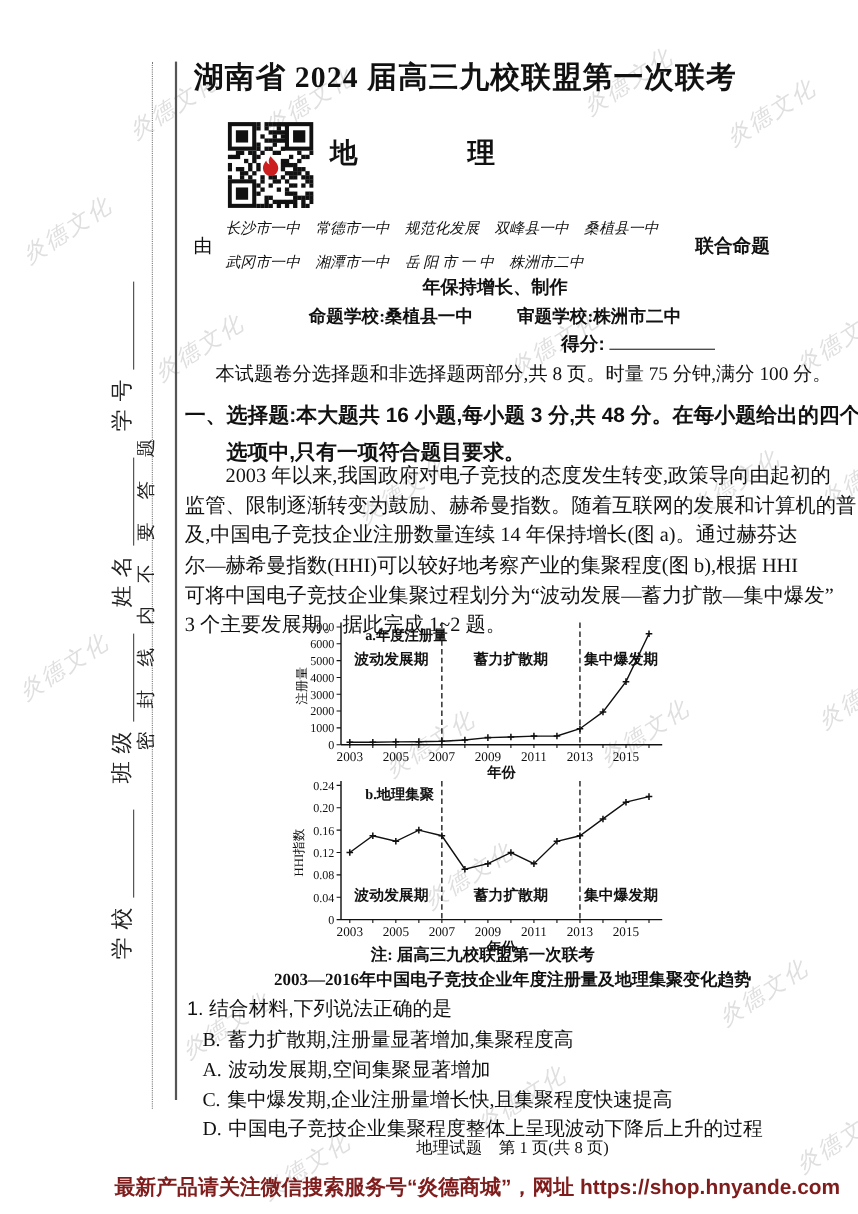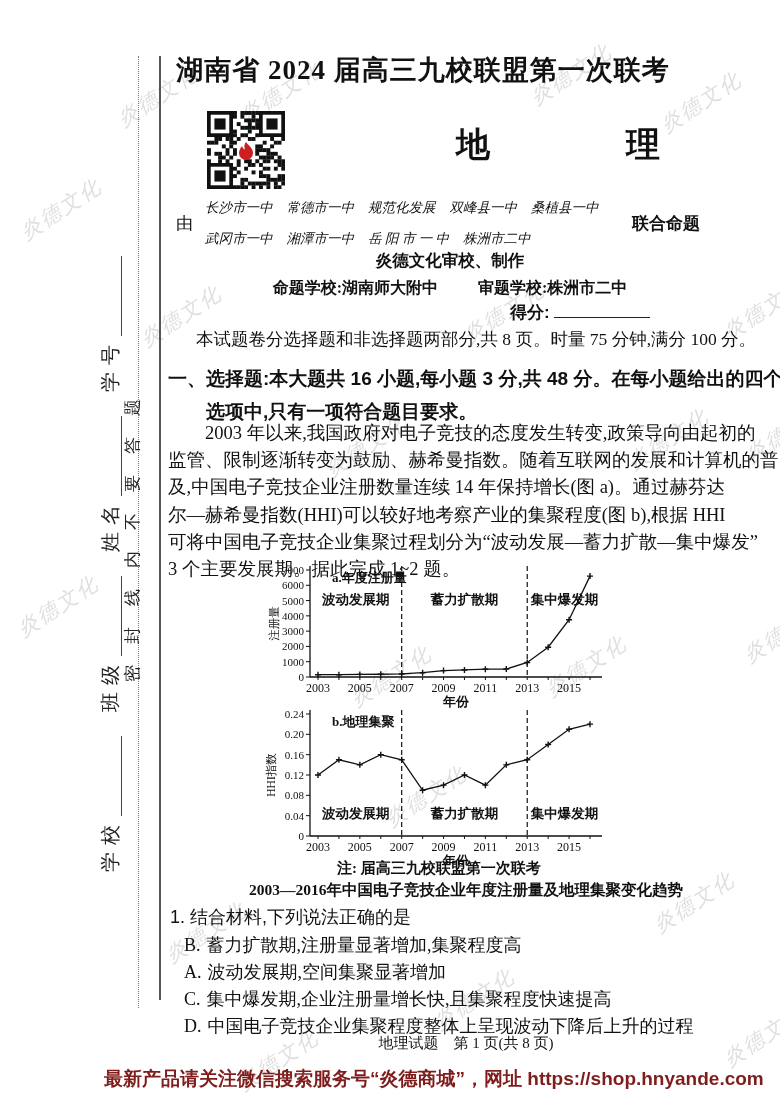--- a/index.html
+++ b/index.html
@@ -18,21 +18,21 @@
       transform:rotate(-90deg);transform-origin:0 0;
       display:flex;align-items:flex-end;font-size:20px;color:#222;letter-spacing:7px;white-space:nowrap;}
   .mblank{display:inline-block;width:80px;border-bottom:1.2px solid #444;height:18px;
       margin:0 24px 2px 2px;}
   #seal-text{left:121px;top:682px;width:308px;height:20px;
       transform:rotate(-90deg);transform-origin:0 0;
       font-size:17px;letter-spacing:21px;color:#222;white-space:nowrap;}
   
   #exam-title{top:52px;left:168px;width:510px;text-align:center;font-size:27px;
       font-weight:600;letter-spacing:1px;white-space:nowrap;}
-  #subject-title{top:122px;left:300px;width:360px;text-align:right;font-size:34px;
+  #subject-title{top:122px;left:300px;width:360px;text-align:left;font-size:25px;
       font-weight:bold;font-family:"Liberation Sans","DejaVu Sans",sans-serif;white-space:nowrap;}
   #qr{left:207px;top:111px;width:78px;height:78px;}
   #organizer{top:192px;left:176px;width:530px;display:flex;align-items:center;font-size:17px;}
   #school-rows{margin-left:12px;font-size:13.5px;line-height:31px;white-space:nowrap;}
   .school{margin-right:14px;font-style:italic;}
   #organizer-suffix{margin-left:auto;padding-right:6px;font-weight:bold;}
   #producer-line{top:250px;left:180px;width:540px;text-align:center;font-size:16.5px;
       font-weight:bold;font-family:"Liberation Sans","DejaVu Sans",sans-serif;}
   #proposer-line{top:278px;left:180px;width:540px;text-align:center;font-size:16px;font-weight:600;white-space:nowrap;}
   #score-line{top:301px;left:510px;font-size:17px;font-weight:bold;
@@ -254,23 +254,23 @@
 
   <div class="abs" id="organizer">
     <span>由</span>
     <div id="school-rows">
       <div id="schools-row1"><span class="school">长沙市一中</span><span class="school">常德市一中</span><span class="school">规范化发展</span><span class="school">双峰县一中</span><span class="school">桑植县一中</span></div>
       <div id="schools-row2"><span class="school">武冈市一中</span><span class="school">湘潭市一中</span><span class="school">岳 阳 市 一 中</span><span class="school">株洲市二中</span></div>
     </div>
     <span id="organizer-suffix">联合命题</span>
   </div>
 
-  <div class="abs" id="producer-line">炎德文化审校、制作</div>
+  <div class="abs" id="producer-line">年保持增长、制作</div>
   <div class="abs" id="proposer-line">
-    <span>命题学校:湖南师大附中</span>
+    <span>命题学校:桑植县一中</span>
     <span>　　</span>
     <span>审题学校:株洲市二中</span>
   </div>
 
   <div class="abs" id="score-line">
     <span>得分:</span>
     <span id="score-blank"></span>
   </div>
 
   <div class="abs" id="exam-info">本试题卷分选择题和非选择题两部分,共 8 页。时量 75 分钟,满分 100 分。</div>

